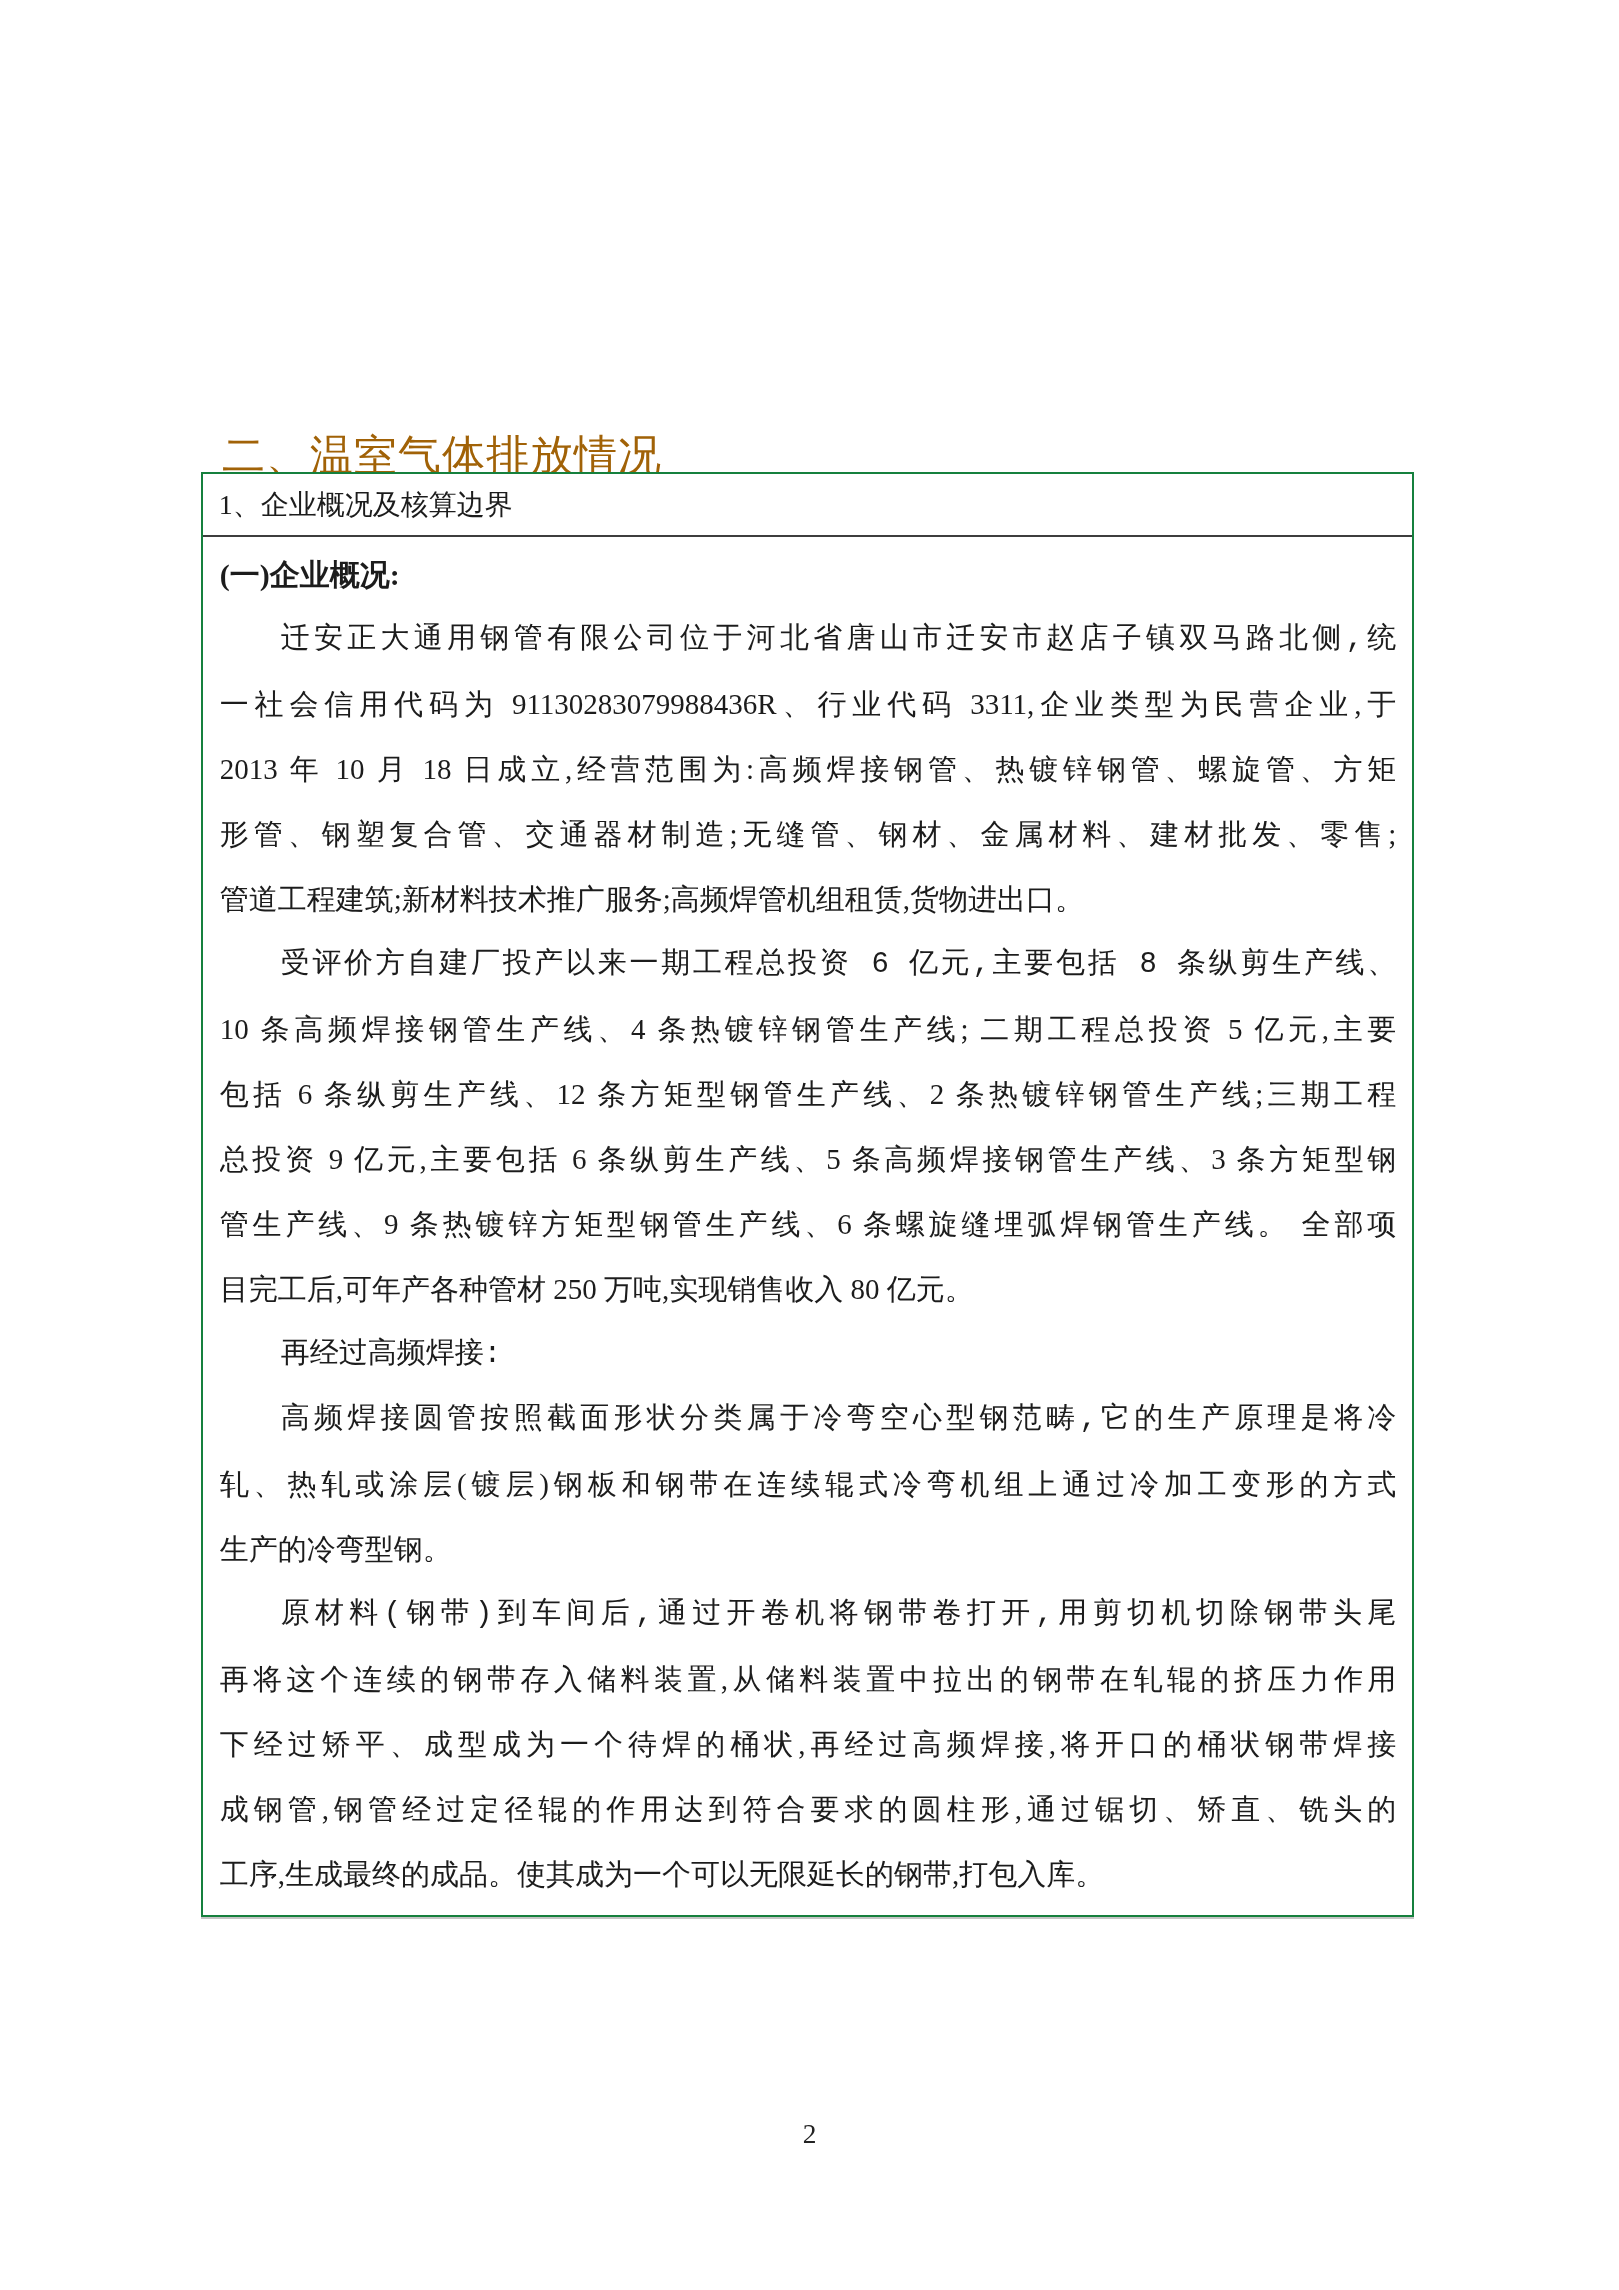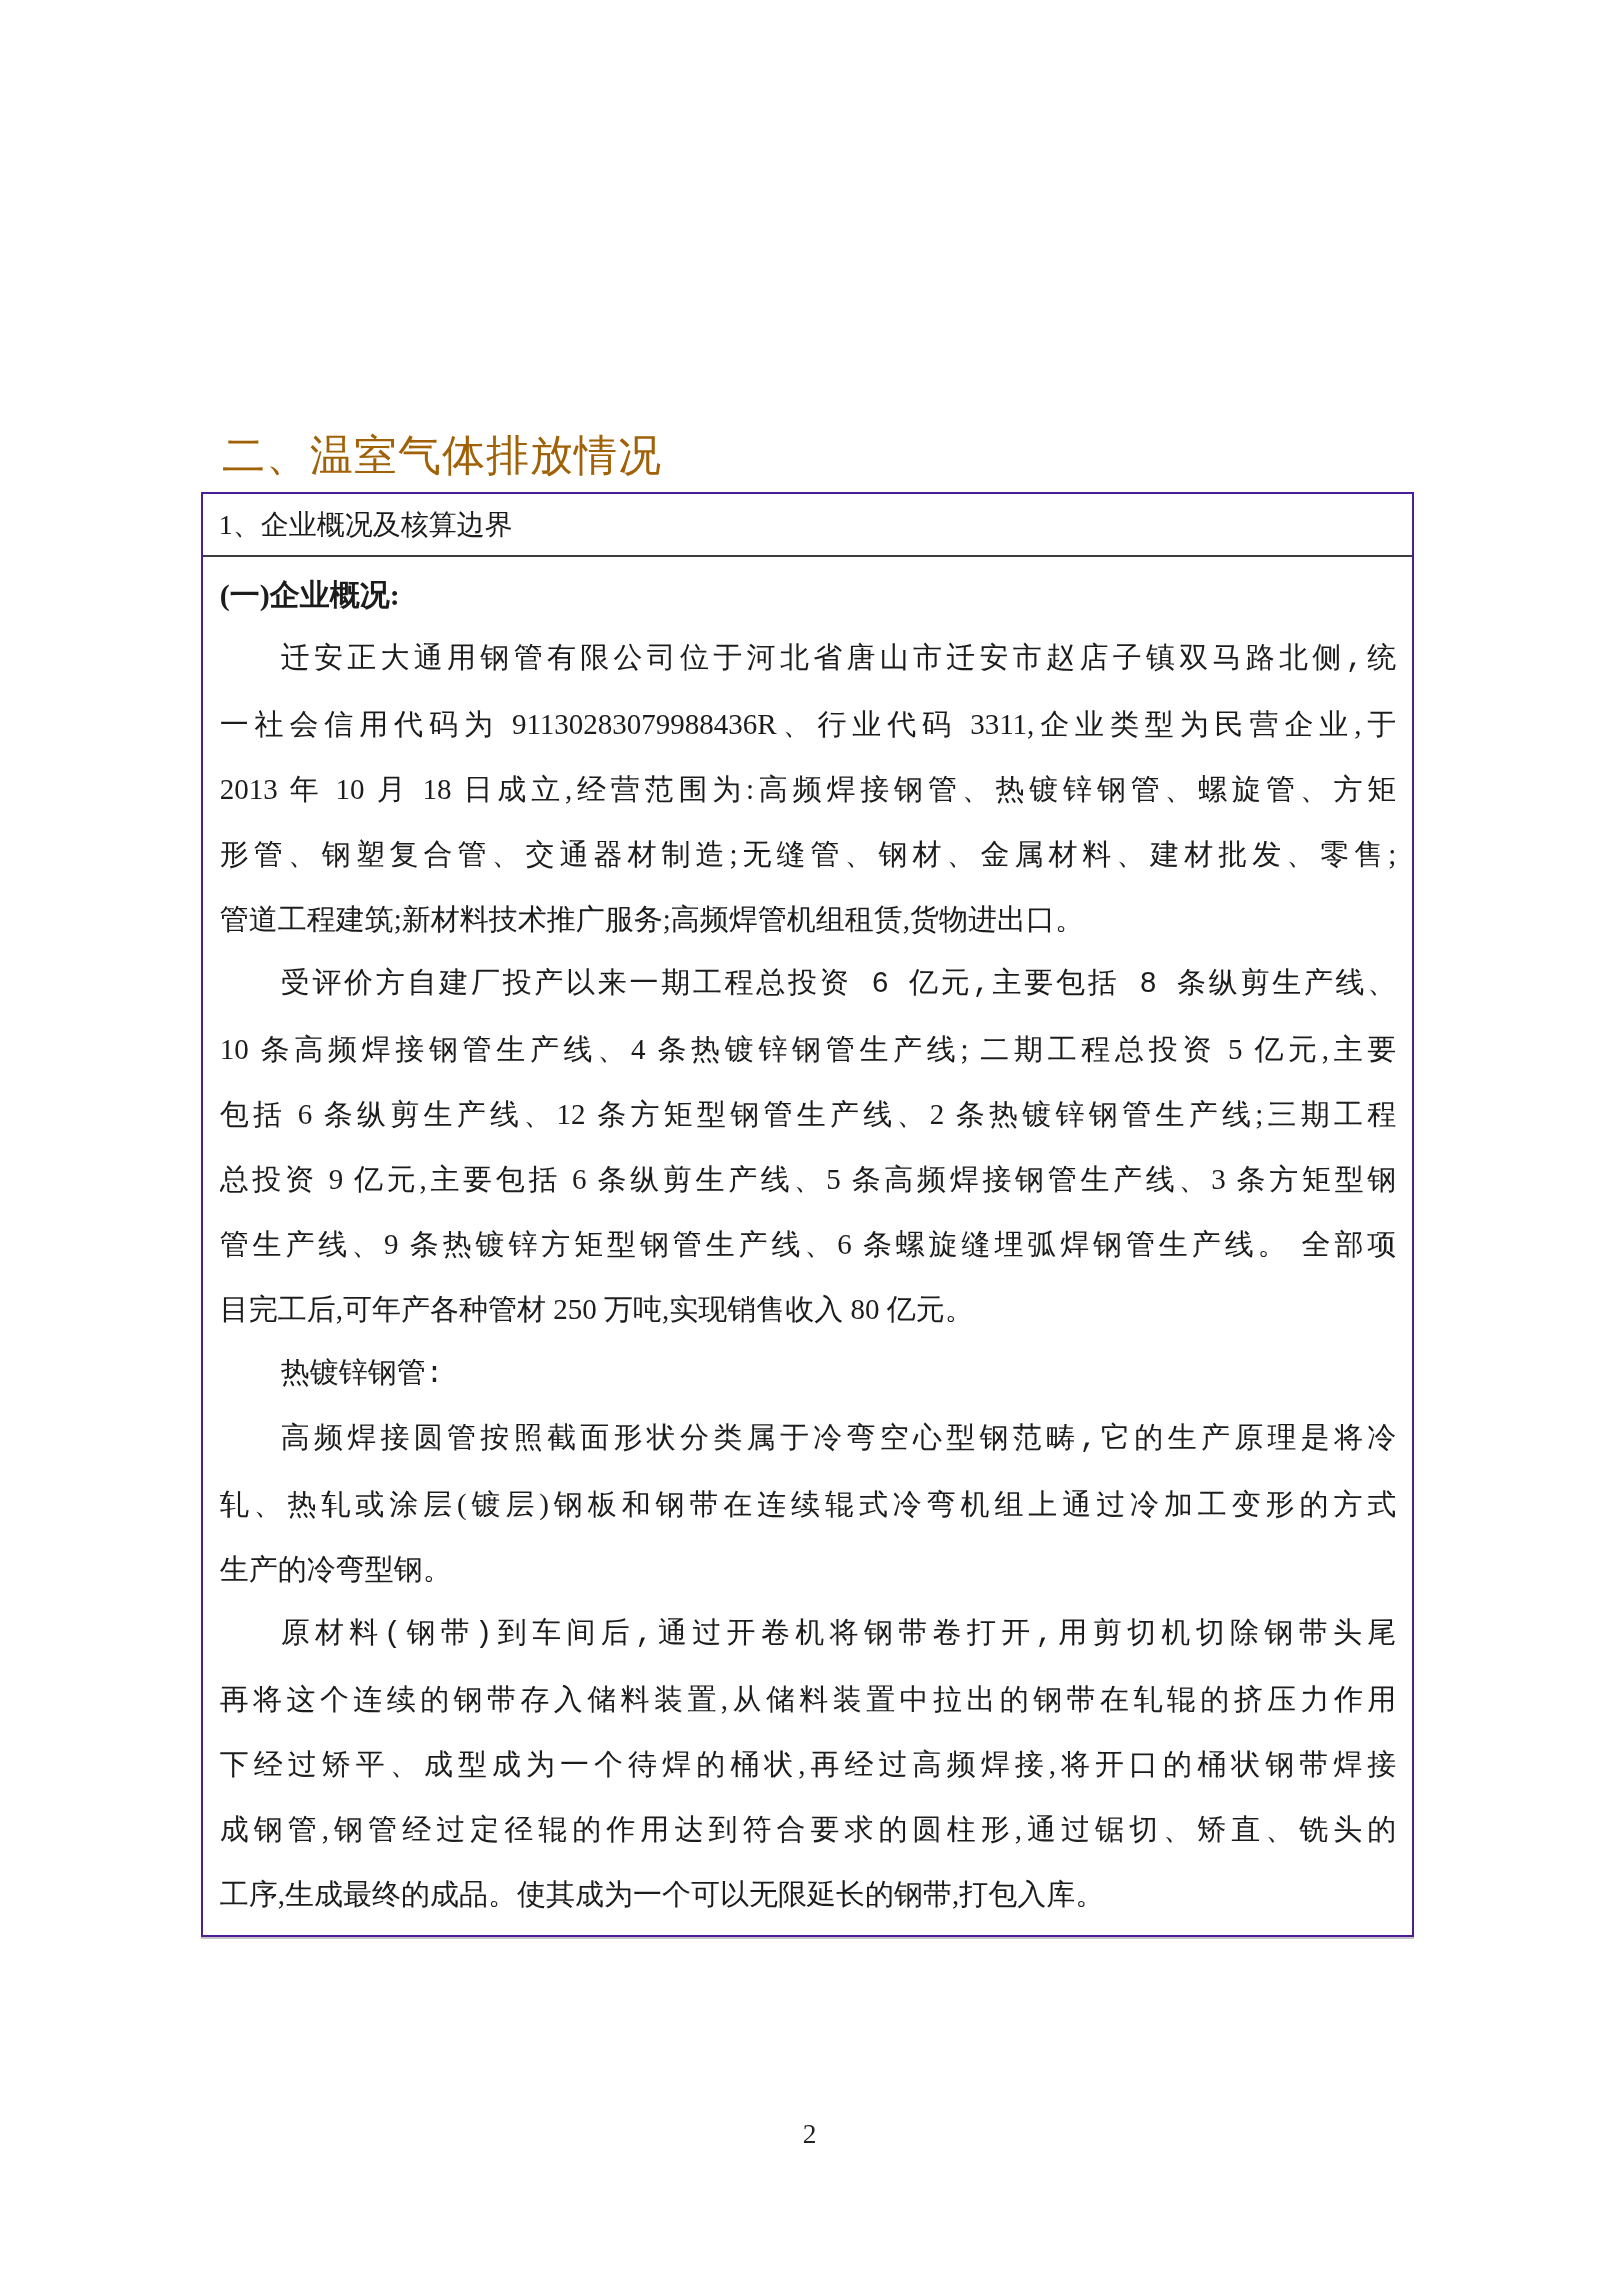--- a/index.html
+++ b/index.html
@@ -19,23 +19,23 @@
     left: 222px;
     top: 427px;
     font-size: 43px;
     letter-spacing: 1px;
     white-space: nowrap;
     color: #a16207;
   }
   .gh-table {
     position: absolute;
     left: 201px;
-    top: 492px;
+    top: 472px;
     width: 1213px;
-    border: 2px solid #4c1d95;
+    border: 2px solid #15803d;
     box-shadow: 0 2px 0 rgba(90,90,90,0.35);
     background: #ffffff;
     box-sizing: border-box;
   }
   .table-header-row {
     height: 61px;
     line-height: 61px;
     border-bottom: 2px solid #3d3d3d;
     padding-left: 15.7px;
     font-size: 28px;
@@ -92,21 +92,21 @@
       </div>
       <div>
         <div class="line fill indent">受评价方自建厂投产以来一期工程总投资 6 亿元,主要包括 8 条纵剪生产线、</div>
         <div class="line fill">10 条高频焊接钢管生产线、4 条热镀锌钢管生产线; 二期工程总投资 5 亿元,主要</div>
         <div class="line fill">包括 6 条纵剪生产线、12 条方矩型钢管生产线、2 条热镀锌钢管生产线;三期工程</div>
         <div class="line fill">总投资 9 亿元,主要包括 6 条纵剪生产线、5 条高频焊接钢管生产线、3 条方矩型钢</div>
         <div class="line fill">管生产线、9 条热镀锌方矩型钢管生产线、6 条螺旋缝埋弧焊钢管生产线。 全部项</div>
         <div class="line">目完工后,可年产各种管材 250 万吨,实现销售收入 80 亿元。</div>
       </div>
       <div>
-        <div class="line indent">热镀锌钢管:</div>
+        <div class="line indent">再经过高频焊接:</div>
       </div>
       <div>
         <div class="line fill indent">高频焊接圆管按照截面形状分类属于冷弯空心型钢范畴,它的生产原理是将冷</div>
         <div class="line fill">轧、热轧或涂层(镀层)钢板和钢带在连续辊式冷弯机组上通过冷加工变形的方式</div>
         <div class="line">生产的冷弯型钢。</div>
       </div>
       <div>
         <div class="line fill indent">原材料(钢带)到车间后,通过开卷机将钢带卷打开,用剪切机切除钢带头尾</div>
         <div class="line fill">再将这个连续的钢带存入储料装置,从储料装置中拉出的钢带在轧辊的挤压力作用</div>
         <div class="line fill">下经过矫平、成型成为一个待焊的桶状,再经过高频焊接,将开口的桶状钢带焊接</div>

